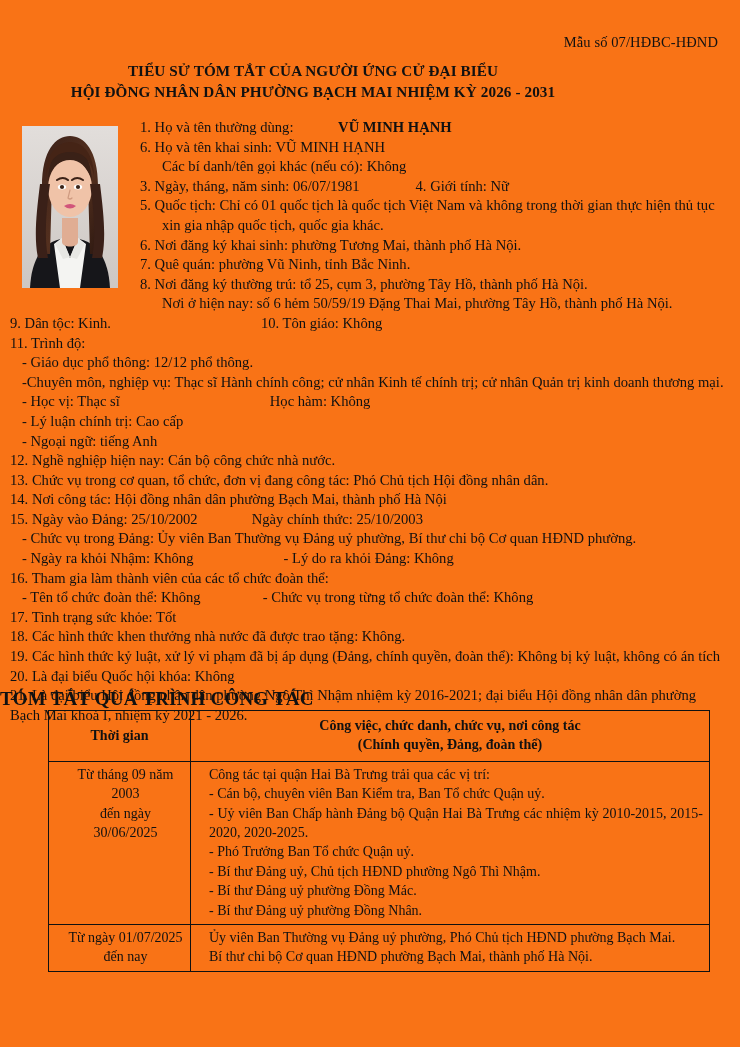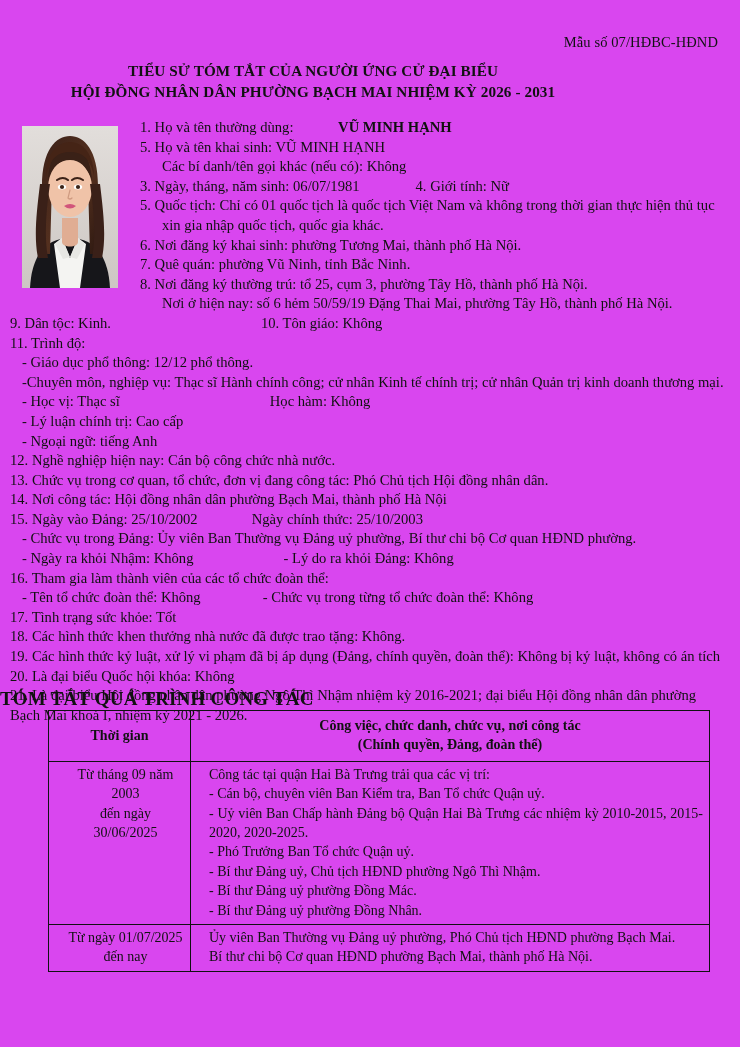--- a/index.html
+++ b/index.html
@@ -9,21 +9,21 @@
     background: #ffffff;
   }
   body {
     font-family: "Liberation Serif", "DejaVu Serif", serif;
     color: #111111;
   }
   .page {
     position: relative;
     width: 740px;
     height: 1047px;
-    background: #d946ef;
+    background: #f97316;
     overflow: hidden;
     box-sizing: border-box;
   }
   .form-code {
     position: absolute;
     top: 34px;
     right: 22px;
     font-size: 14.5px;
     letter-spacing: 0.1px;
     white-space: nowrap;
@@ -169,21 +169,21 @@
 
       <path d="M42 80 Q48 76 54 80 Q48 85 42 80 Z" fill="#d1557a"></path>
 
       <path d="M18 58 C14 90 12 112 16 132 L26 132 C22 110 24 84 28 58 Z" fill="#3a2018"></path>
       <path d="M78 58 C82 90 84 112 80 132 L70 132 C74 110 72 84 68 58 Z" fill="#3a2018"></path>
     </svg>
   </div>
 
   <div class="info">
     <div class="ln ind-a"><span>1. Họ và tên thường dùng:</span> <span class="bold">VŨ MINH HẠNH</span></div>
-    <div class="ln ind-a">5. Họ và tên khai sinh: VŨ MINH HẠNH</div>
+    <div class="ln ind-a">6. Họ và tên khai sinh: VŨ MINH HẠNH</div>
     <div class="ln ind-b">Các bí danh/tên gọi khác (nếu có): Không</div>
     <div class="ln ind-a"><span>3. Ngày, tháng, năm sinh: 06/07/1981</span><span class="gap-left-col" style="width:56px"></span><span>4. Giới tính: Nữ</span></div>
     <div class="ln ind-a">5. Quốc tịch: Chỉ có 01 quốc tịch là quốc tịch Việt Nam và không trong thời gian thực hiện thủ tục</div>
     <div class="ln ind-b">xin gia nhập quốc tịch, quốc gia khác.</div>
     <div class="ln ind-a">6. Nơi đăng ký khai sinh: phường Tương Mai, thành phố Hà Nội.</div>
     <div class="ln ind-a">7. Quê quán: phường Vũ Ninh, tỉnh Bắc Ninh.</div>
     <div class="ln ind-a">8. Nơi đăng ký thường trú: tổ 25, cụm 3, phường Tây Hồ, thành phố Hà Nội.</div>
     <div class="ln ind-b">Nơi ở hiện nay: số 6 hẻm 50/59/19 Đặng Thai Mai, phường Tây Hồ, thành phố Hà Nội.</div>
     <div class="ln ind-c"><span>9. Dân tộc: Kinh.</span><span class="gap-left-col" style="width:150px"></span><span>10. Tôn giáo: Không</span></div>
     <div class="ln ind-c">11. Trình độ:</div>

